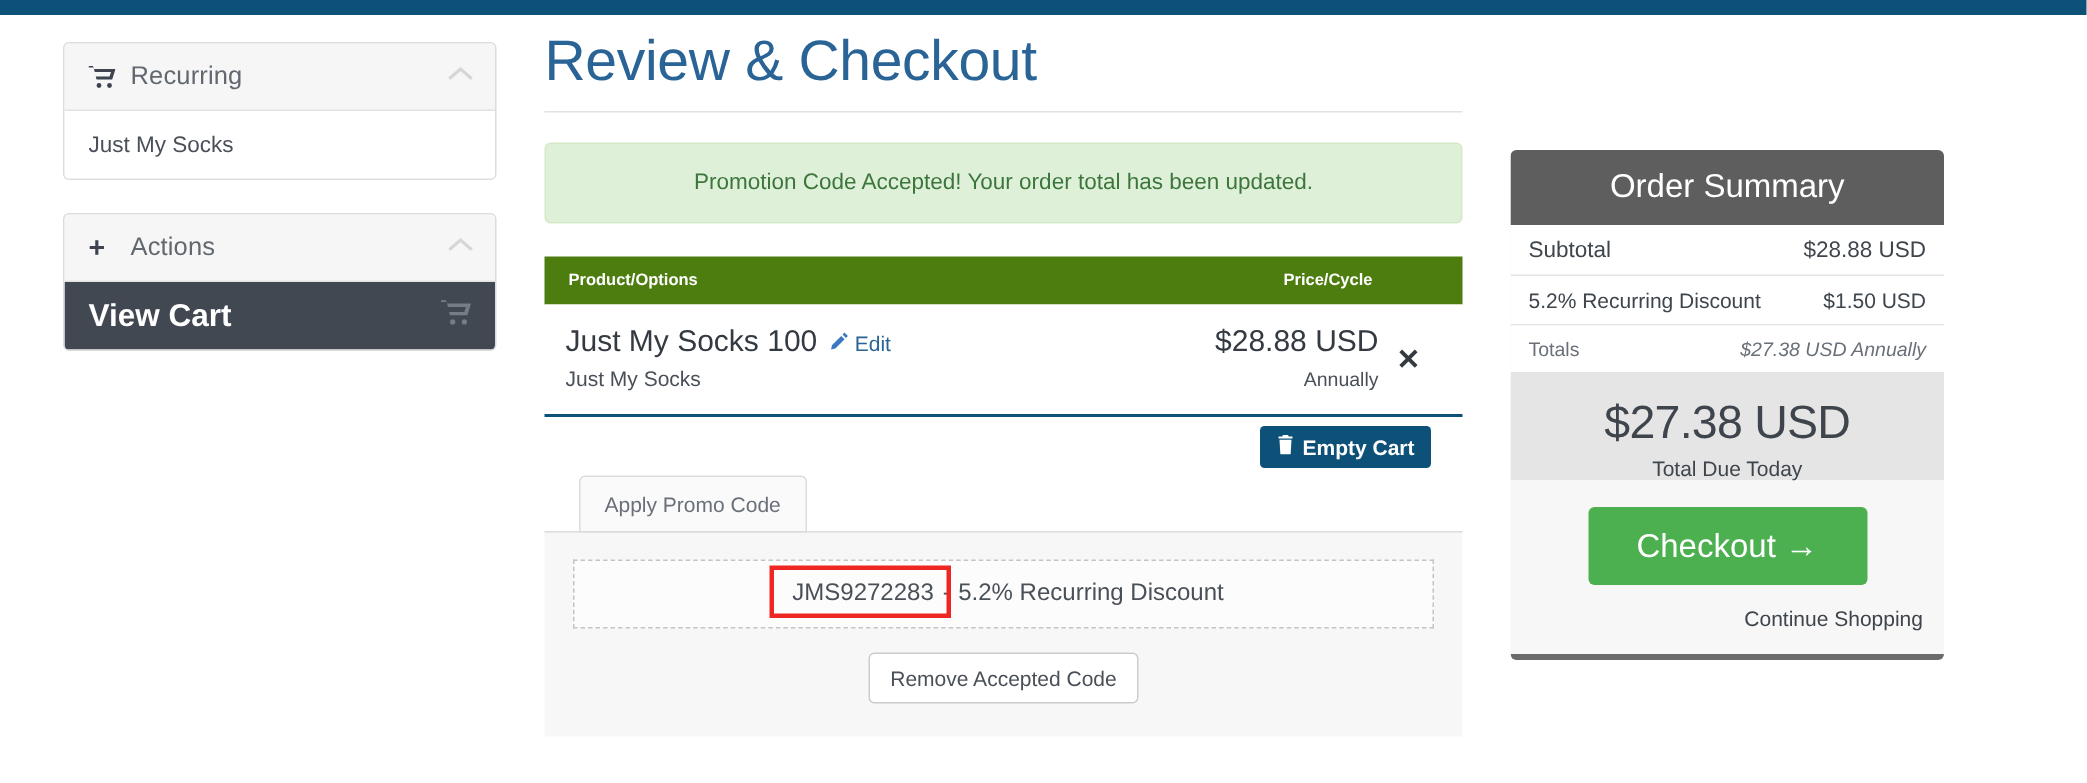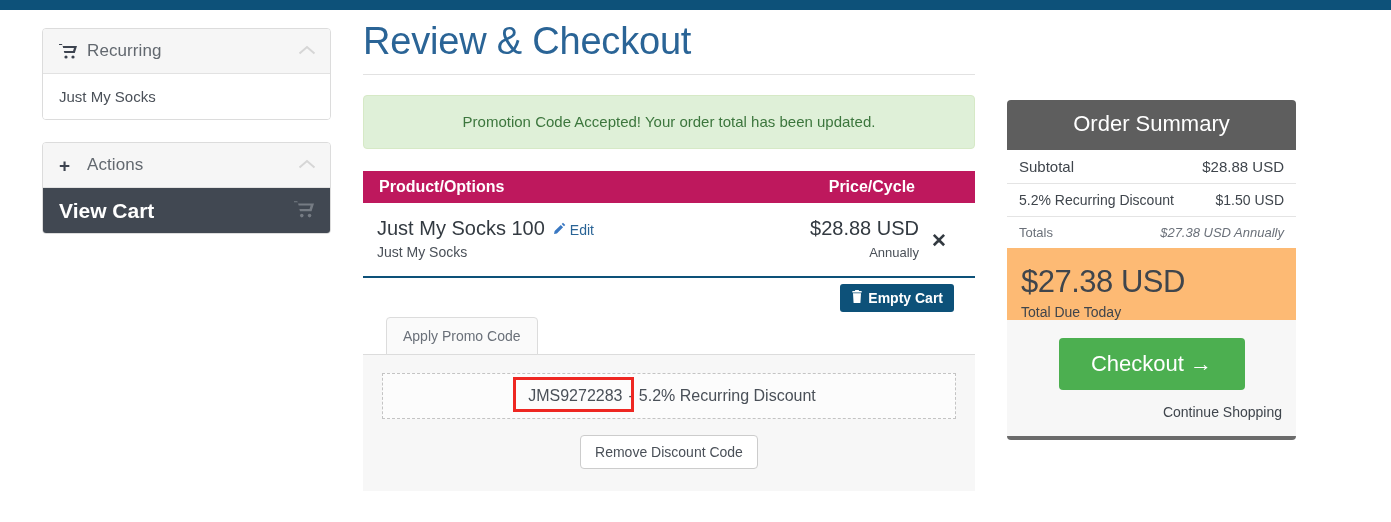--- a/index.html
+++ b/index.html
@@ -61,23 +61,23 @@
   }
   .alert-success {
     margin-top: 20px;
     background: #dff0d8; border: 1px solid #d6e9c6;
     color: #3c763d; border-radius: 4px;
     height: 54px; display:flex; align-items:center; justify-content:center;
     font-size: 15px;
   }
   .cart-table { margin-top: 22px; }
   .cart-thead {
-    background: #be185d; color: #ffffff;
+    background: #4d7c0f; color: #ffffff;
     height: 32px; display:flex; align-items:center;
-    padding: 0 16px; font-size: 16px; font-weight: 700;
+    padding: 0 16px; font-size: 11px; font-weight: 700;
   }
   .cart-thead .col-product { flex: 1; }
   .cart-thead .col-price { width: 190px; text-align: right; padding-right: 44px;}
   .cart-row {
     background:#ffffff;
     border-bottom: 2px solid #0d5179;
     display:flex; padding: 14px 16px 16px 14px; align-items: center;
   }
   .cart-row .prod { flex:1; }
   .prod-name { font-size: 20px; color:#333a41; display:flex; align-items:baseline; gap:8px;}
@@ -143,21 +143,21 @@
   .sum-row {
     display:flex; justify-content:space-between; align-items:center;
     padding: 8px 12px; font-size: 15px; color:#3f454c;
     border-bottom: 1px solid #e4e4e4;
     background:#ffffff;
     text-align:center;
   }
   .sum-row.r2 { font-size: 14px; }
   .sum-row.r3 { font-size: 13px; color:#6a7079; font-style: italic; border-bottom:none;}
   .sum-row.r3 .lbl { font-style: normal; }
-  .sum-total-wrap { padding: 16px 14px 0; text-align:left; background:#fdba74;}
+  .sum-total-wrap { padding: 16px 14px 0; text-align:center; background:#e5e5e5;}
   .sum-total { font-size: 31px; color:#3f454c; letter-spacing:-.5px; }
   .sum-total-sub { font-size: 14px; color:#3f454c; margin-top: 4px;}
   .btn-checkout {
     display:block; margin: 18px auto 0; width: 186px;
     background:#4caf50; color:#ffffff; border:none; border-radius: 4px;
     font-size: 22px; padding: 13px 0; cursor:pointer;
     font-family: "Liberation Sans", sans-serif;
   }
   .continue-shop {
     text-align:right; font-size: 14px; color:#3f454c;
@@ -268,21 +268,21 @@
       <span>Apply Promo Code</span>
     </div>
   </div>
 
   <div class="tab-panel">
     <div class="promo-box">
       <span class="promo-code-part">JMS9272283</span>
       <span>-</span>
       <span style="padding-left:5px">5.2% Recurring Discount</span>
     </div>
-    <button class="btn-remove-promo">Remove Discount Code</button>
+    <button class="btn-remove-promo">Remove Accepted Code</button>
   </div>
 
 </div>
 
 <div class="redbox"></div>
 
 <div class="summary">
   <div class="summary-head">Order Summary</div>
 
   <div class="sum-row r1">

